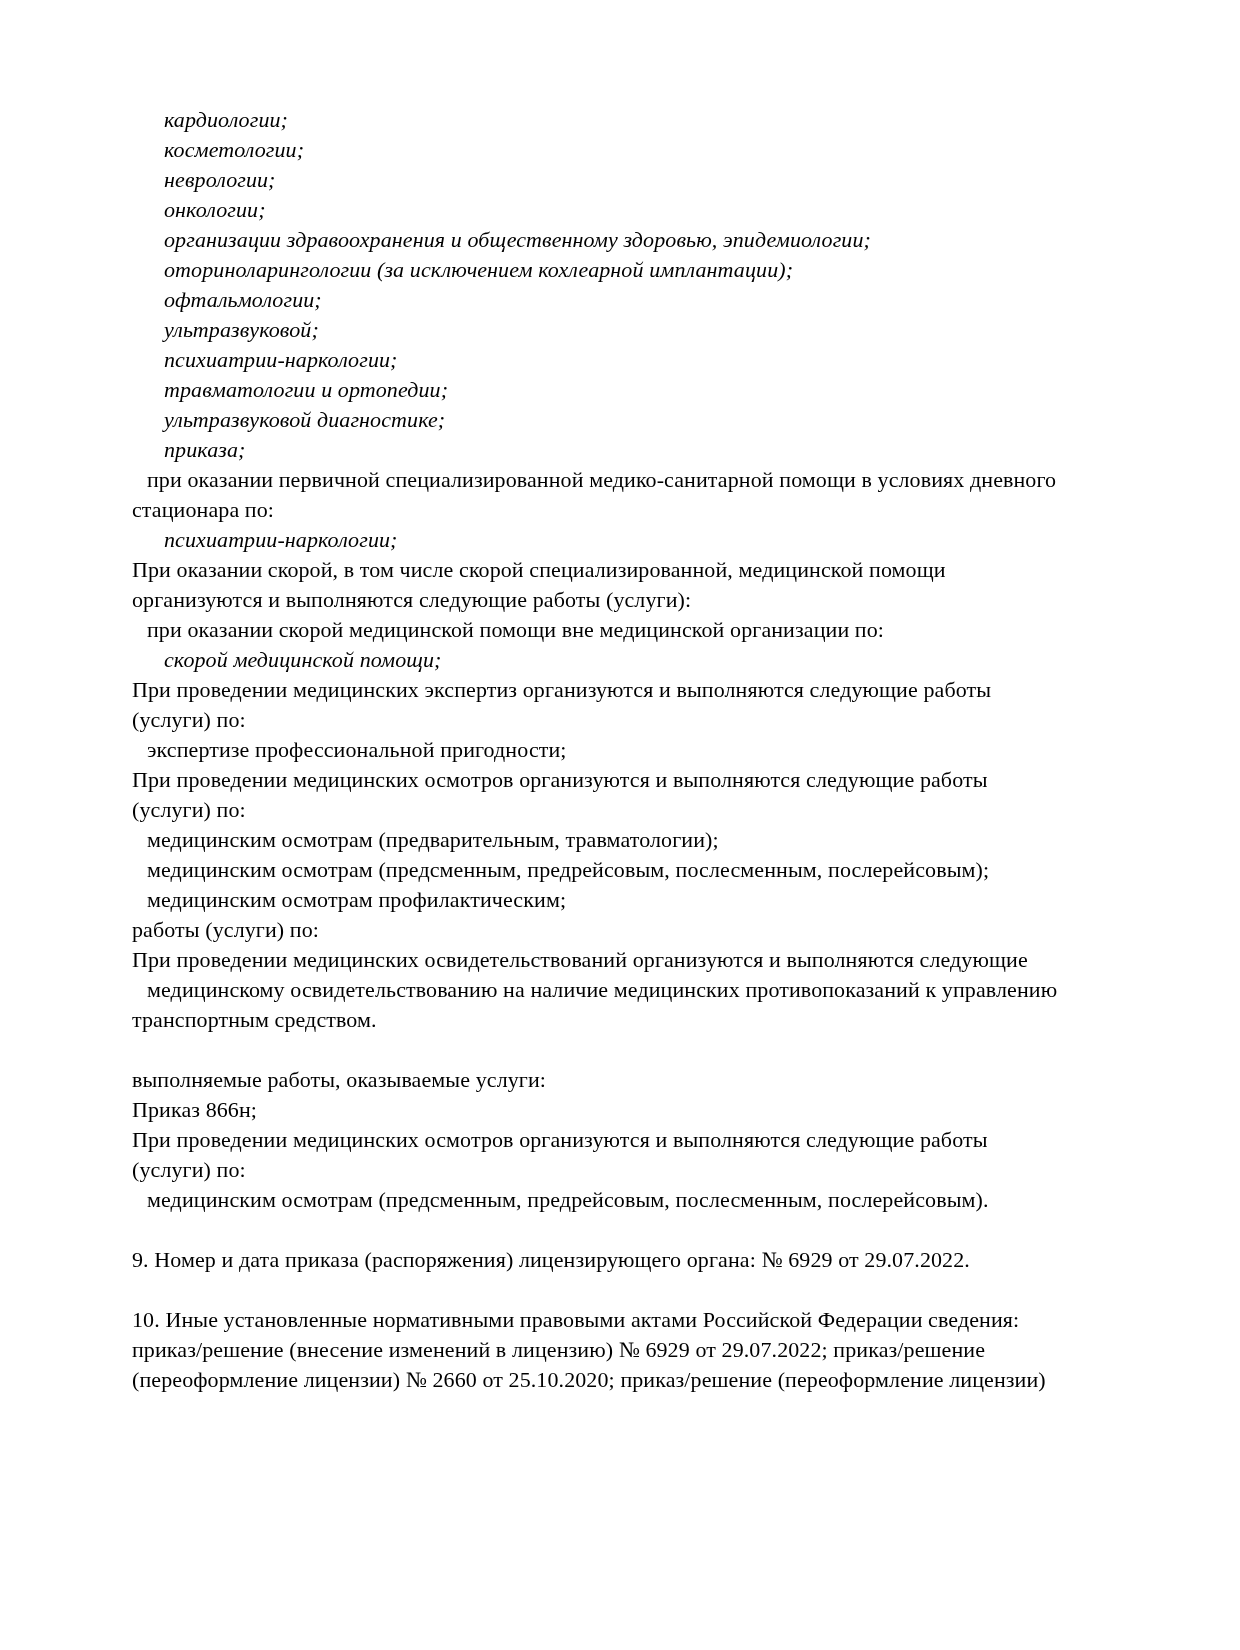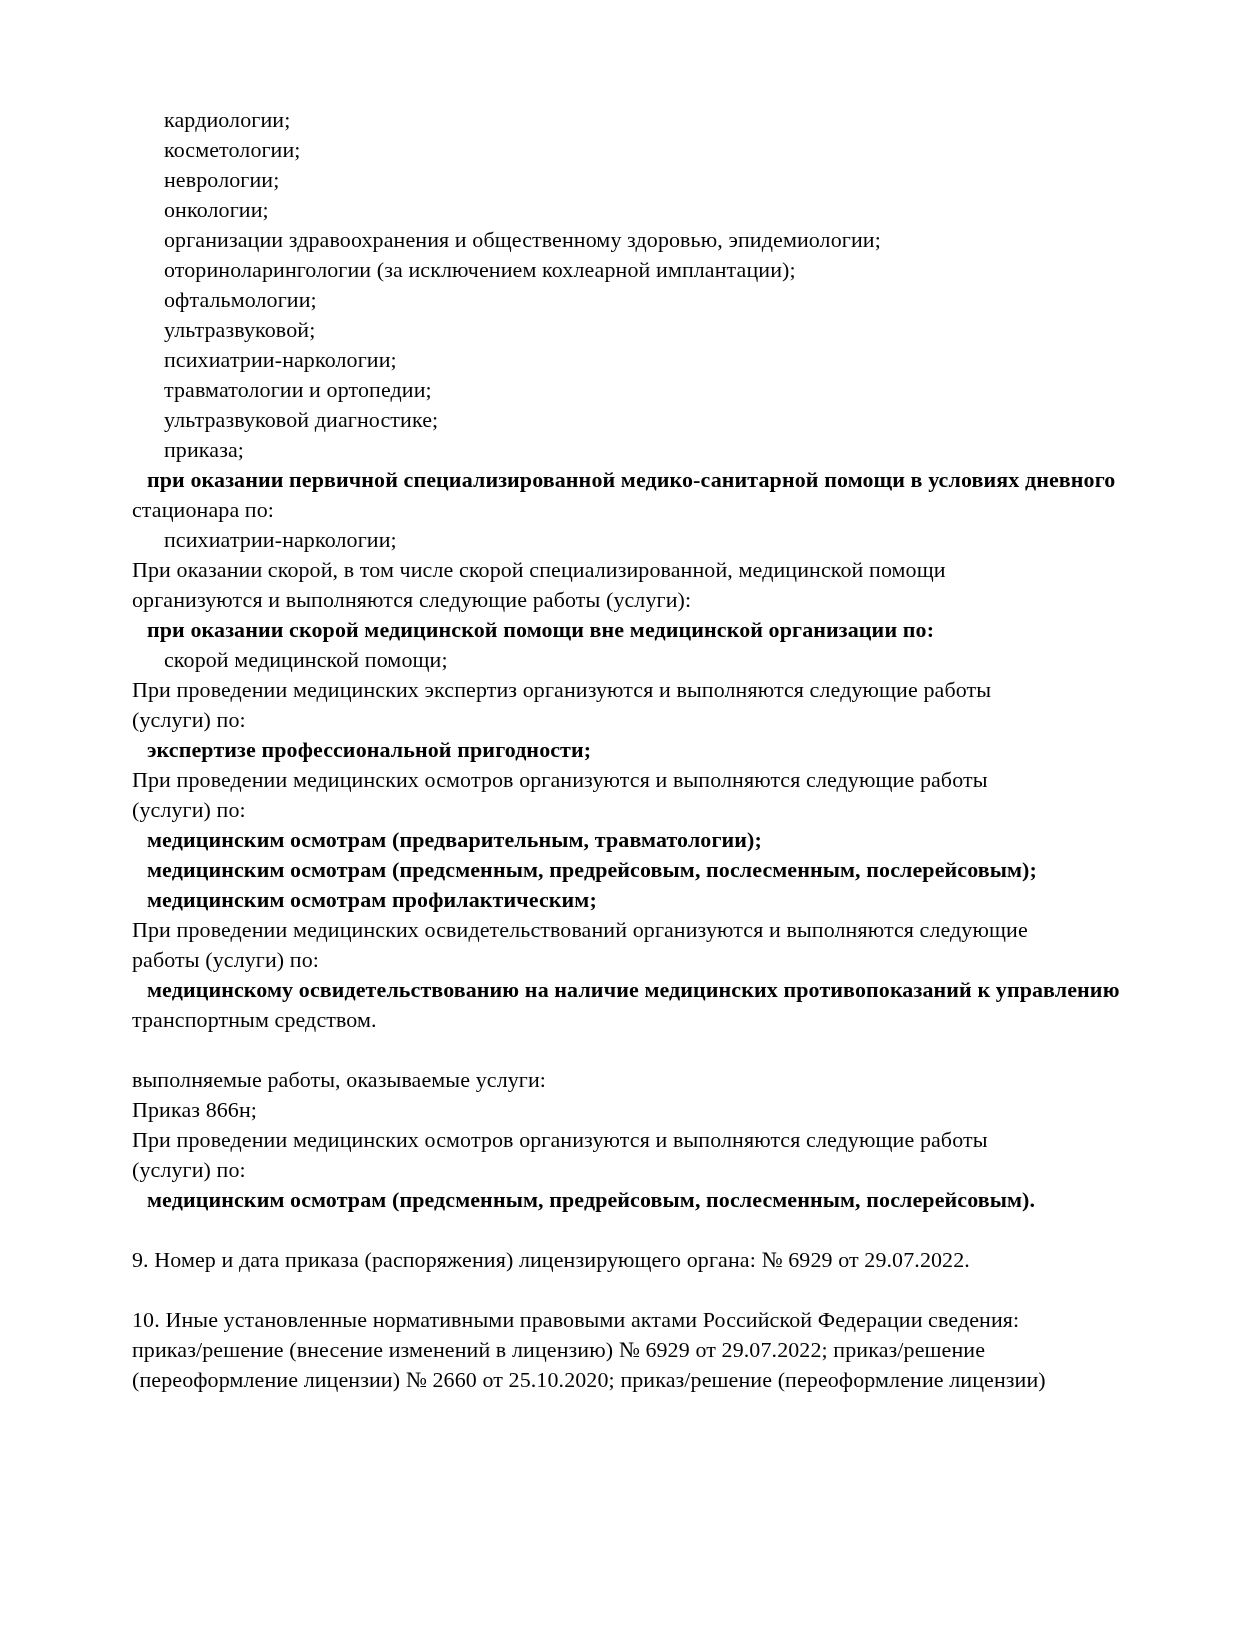--- a/index.html
+++ b/index.html
@@ -28,22 +28,22 @@
     right: 40px;
   }
   .line {
     font-size: 22px;
     line-height: 30px;
     height: 30px;
     white-space: nowrap;
     letter-spacing: 0.1px;
   }
   .line.i0 { padding-left: 0; }
-  .line.i1 { padding-left: 15px; font-weight: bold; }
-  .line.i2 { padding-left: 32px; }
+  .line.i1 { padding-left: 15px; }
+  .line.i2 { padding-left: 32px; font-style: italic; }
 </style>
 </head>
 <body>
 
 <div class="page">
   <div class="text-block">
       <div class="line i2">кардиологии;</div>
       <div class="line i2">косметологии;</div>
       <div class="line i2">неврологии;</div>
       <div class="line i2">онкологии;</div>
@@ -63,22 +63,22 @@
       <div class="line i1">при оказании скорой медицинской помощи вне медицинской организации по:</div>
       <div class="line i2">скорой медицинской помощи;</div>
       <div class="line i0">При проведении медицинских экспертиз организуются и выполняются следующие работы</div>
       <div class="line i0">(услуги) по:</div>
       <div class="line i1">экспертизе профессиональной пригодности;</div>
       <div class="line i0">При проведении медицинских осмотров организуются и выполняются следующие работы</div>
       <div class="line i0">(услуги) по:</div>
       <div class="line i1">медицинским осмотрам (предварительным, травматологии);</div>
       <div class="line i1">медицинским осмотрам (предсменным, предрейсовым, послесменным, послерейсовым);</div>
       <div class="line i1">медицинским осмотрам профилактическим;</div>
+      <div class="line i0">работы (услуги) по:</div>
       <div class="line i0">При проведении медицинских освидетельствований организуются и выполняются следующие</div>
-      <div class="line i0">работы (услуги) по:</div>
       <div class="line i1">медицинскому освидетельствованию на наличие медицинских противопоказаний к управлению</div>
       <div class="line i0">транспортным средством.</div>
       <div class="line i0">&nbsp;</div>
       <div class="line i0">выполняемые работы, оказываемые услуги:</div>
       <div class="line i0">Приказ 866н;</div>
       <div class="line i0">При проведении медицинских осмотров организуются и выполняются следующие работы</div>
       <div class="line i0">(услуги) по:</div>
       <div class="line i1">медицинским осмотрам (предсменным, предрейсовым, послесменным, послерейсовым).</div>
       <div class="line i0">&nbsp;</div>
       <div class="line i0">9. Номер и дата приказа (распоряжения) лицензирующего органа: № 6929 от 29.07.2022.</div>

